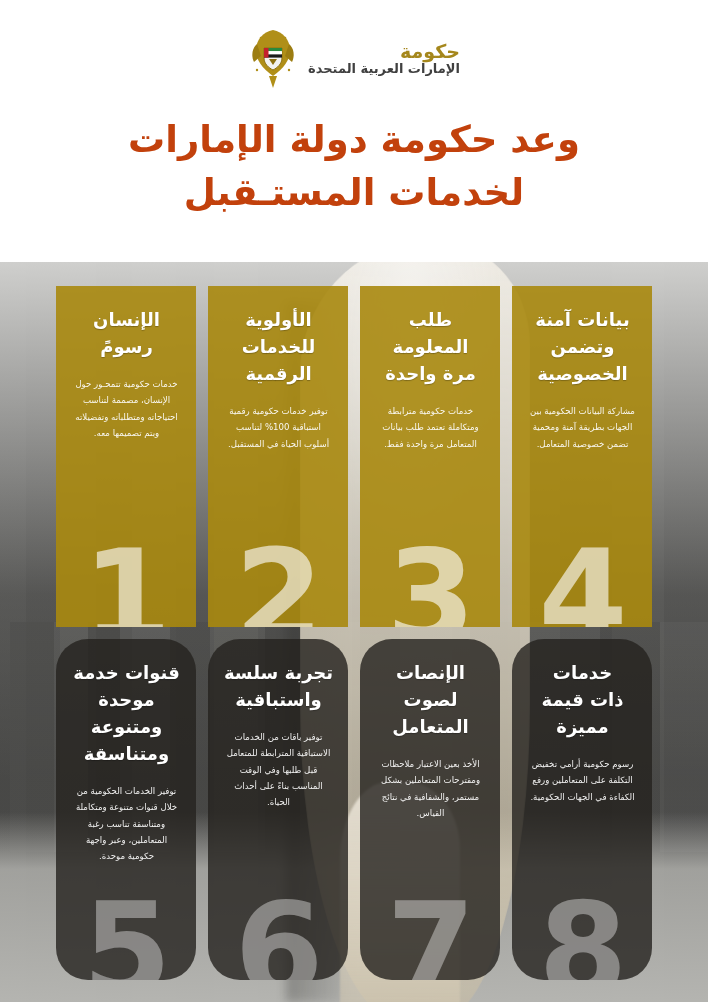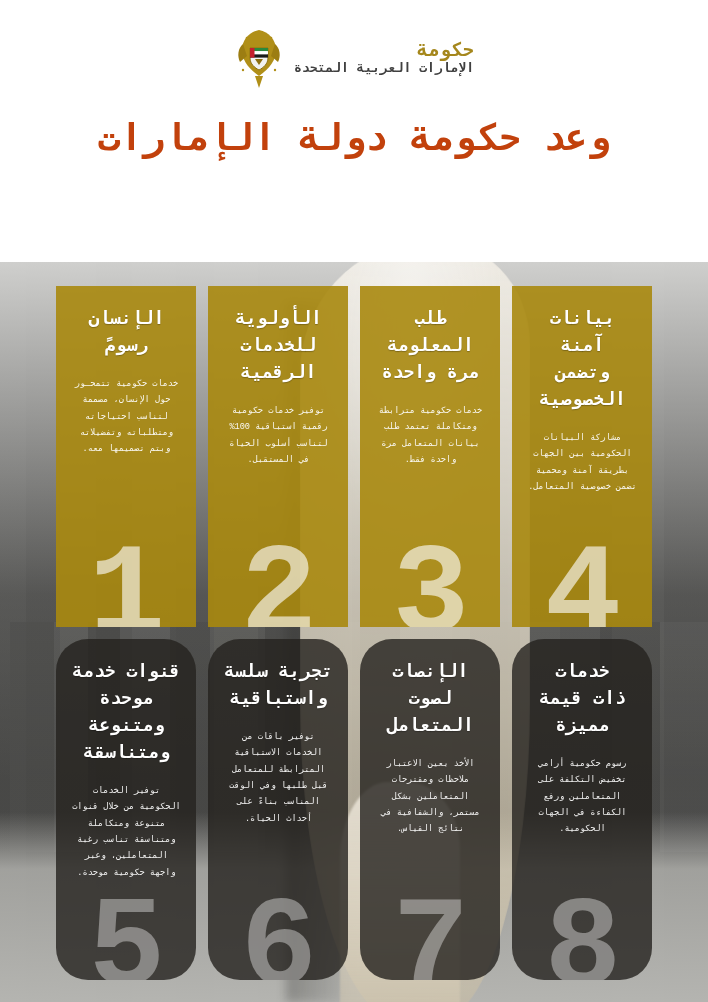--- a/index.html
+++ b/index.html
@@ -6,21 +6,20 @@
   html, body {
     width: 708px; height: 1002px;
     background: #ffffff;
     font-family: "DejaVu Sans", "Liberation Sans", sans-serif;
     overflow: hidden;
   }
   #page {
     position: relative;
     width: 708px; height: 764px;
     background: #ffffff;
-    font-family: Liberation Mono, monospace;
   }
 
   
   .header {
     position: relative;
     height: 262px;
     background: #ffffff;
     display: flex;
     flex-direction: column;
     align-items: center;
@@ -252,20 +251,21 @@
         </svg>
       </div>
       <div class="logo-text">
         <span class="l1">حكومة</span>
         <span class="l2">الإمارات العربية المتحدة</span>
       </div>
     </div>
 
     <h1 class="main-title">
       <span>وعد حكومة دولة الإمارات</span>
+      <span class="line2">لخدمات المستـقبل</span>
     </h1>
   </div>
 
   <div class="board">
     <div class="photo"></div>
     <div class="photo-skyline"></div>
     <div class="photo-ground"></div>
     <div class="figure-shadow"></div>
     <div class="figure"></div>
     <div class="figure2"></div>

